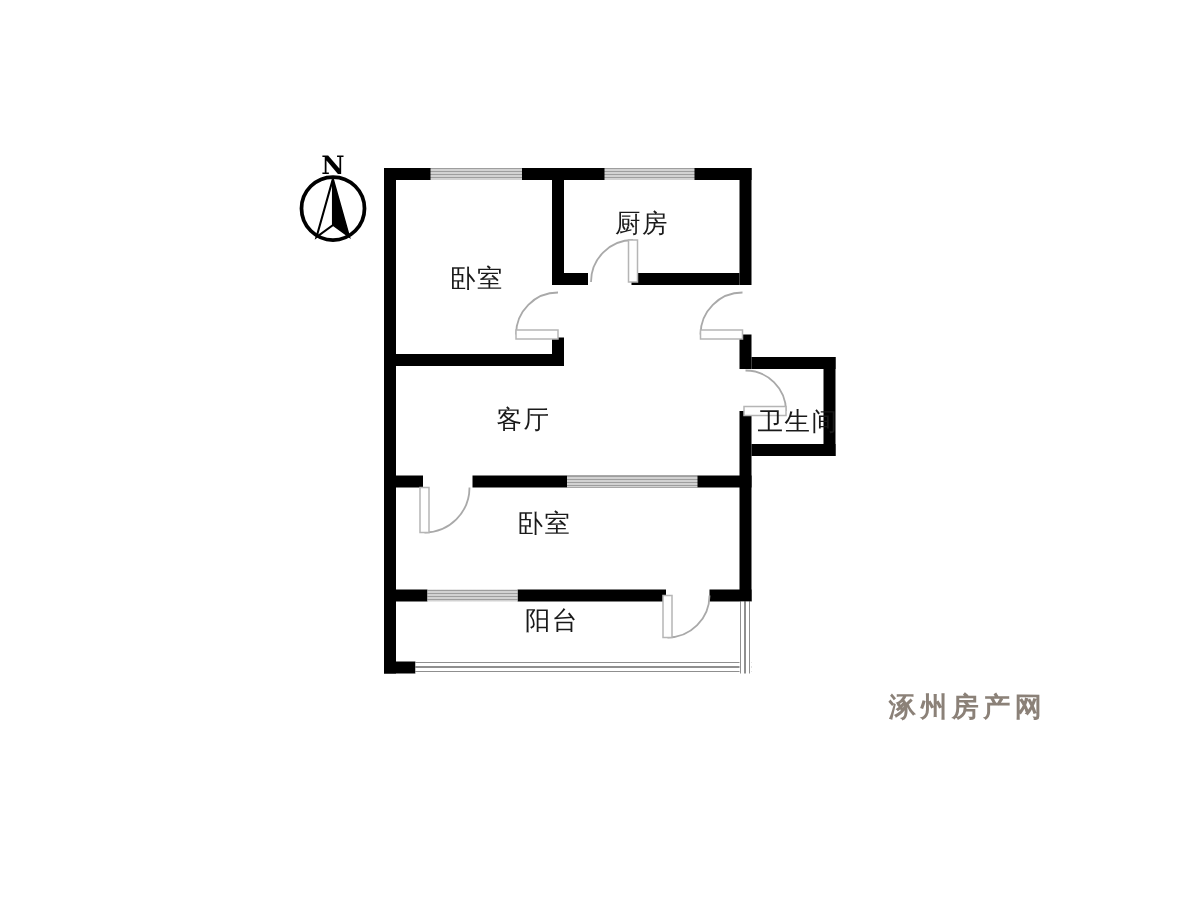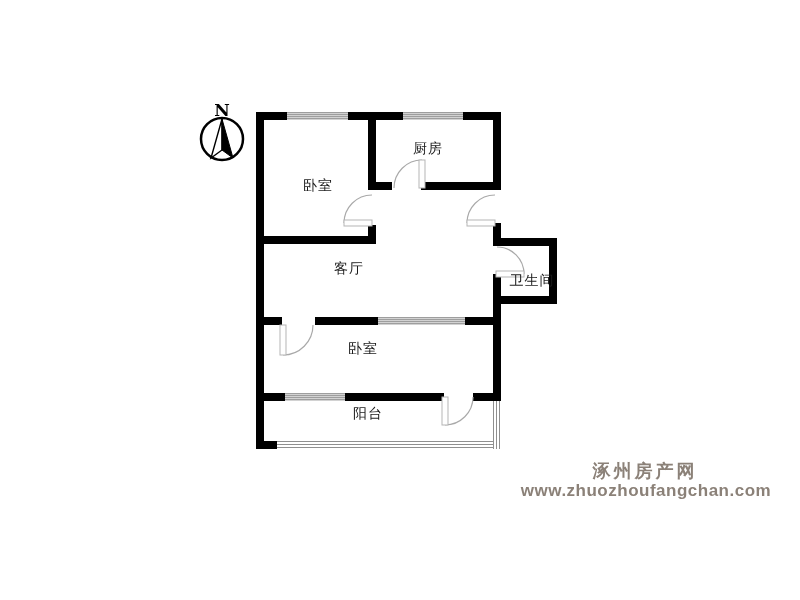--- a/index.html
+++ b/index.html
@@ -8,21 +8,21 @@
     font-family:"Liberation Sans","DejaVu Sans",sans-serif;
   }
   .wall{position:absolute;background:#000;}
   
   .win-gray{position:absolute;background:repeating-linear-gradient(to bottom,#9e9e9e 0 1px,#d2d2d2 1px 2px);}
   
   .rail-h{position:absolute;background:repeating-linear-gradient(to bottom,#8f8f8f 0 1px,#ffffff 1px 3px);}
   .rail-v{position:absolute;background:repeating-linear-gradient(to right,#8f8f8f 0 1px,#ffffff 1px 3px);}
   .room-label{
     position:absolute;transform:translate(-50%,-50%);
-    font-size:14px;color:#1a1a1a;white-space:nowrap;letter-spacing:1px;
+    font-size:17px;color:#1a1a1a;white-space:nowrap;letter-spacing:1px;
   }
   svg.overlay{position:absolute;left:0;top:0;pointer-events:none;}
   .wm{
     position:absolute;transform:translate(-50%,-50%);white-space:nowrap;
     color:#8b8178;font-weight:bold;
     text-shadow:-1px -1px 0 #fff,0 -1px 0 #fff,1px -1px 0 #fff,-1px 0 0 #fff,
                  1px 0 0 #fff,-1px 1px 0 #fff,0 1px 0 #fff,1px 1px 0 #fff;
   }
   .wm-title{left:645px;top:471px;font-size:18px;letter-spacing:3px;}
   .wm-url{left:646px;top:491px;font-size:17px;letter-spacing:0.5px;}
@@ -78,21 +78,20 @@
     <g>
       <text x="222" y="116" text-anchor="middle" font-family="DejaVu Serif, serif" font-size="17" font-weight="bold" fill="#000">N</text>
       <circle cx="222" cy="139" r="21" fill="none" stroke="#000" stroke-width="2.5"></circle>
       <path d="M 222 119 L 211 158 L 222 150 Z" fill="#ffffff" stroke="#000" stroke-width="1.4"></path>
       <path d="M 222 119 L 233 158 L 222 150 Z" fill="#000000" stroke="#000" stroke-width="1"></path>
     </g>
   </svg>
 
   <div class="room-label" style="left:318px;top:186px">卧室</div>
   <div class="room-label" style="left:428px;top:149px">厨房</div>
-  <div class="room-label" style="left:349px;top:269px">客厅</div>
+  <div class="room-label" style="left:349px;top:280px">客厅</div>
   <div class="room-label" style="left:532px;top:281px">卫生间</div>
   <div class="room-label" style="left:363px;top:349px">卧室</div>
   <div class="room-label" style="left:368px;top:414px">阳台</div>
 
   <div class="wm wm-title">涿州房产网</div>
-  <div class="wm wm-url">www.zhuozhoufangchan.com</div>
 
 </div>
 
 </body></html>

